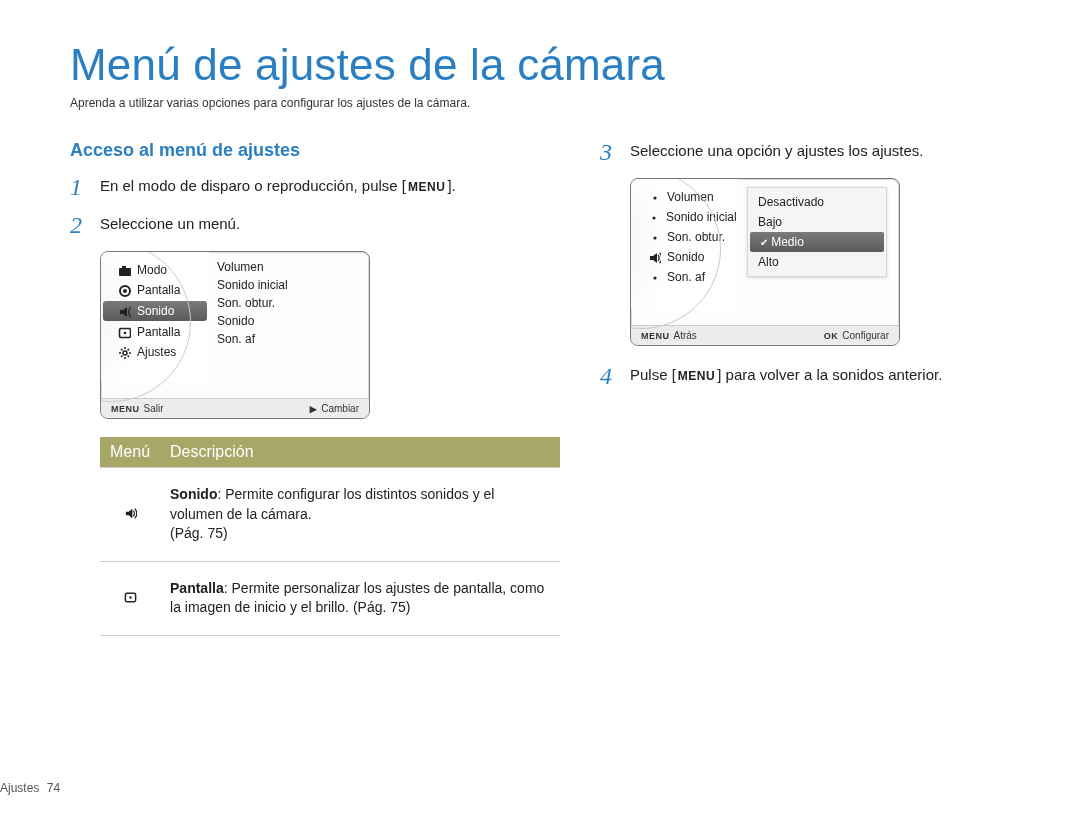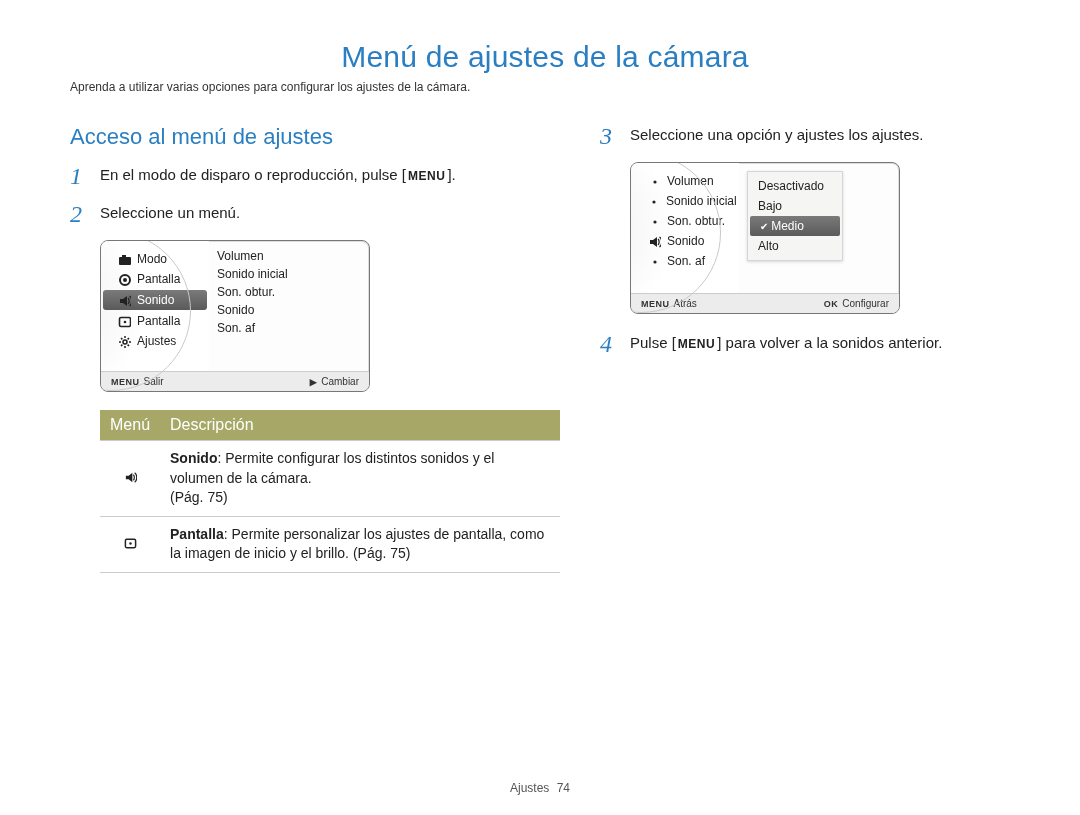--- a/index.html
+++ b/index.html
@@ -23,32 +23,31 @@
   .page{
     width:1080px;
     height:815px;
     padding:40px 60px 0 70px;
     position:relative;
   }
   h1{
     font-family:Arial,Helvetica,sans-serif;
     font-weight:400;
     color:var(--blue);
-    font-size:30px;
+    font-size:44px;
     margin:0 0 6px 0;
     letter-spacing:.2px;
-    text-align:center;
   }
   .subtitle{font-size:12px;color:#333;margin-bottom:30px;}
   .cols{display:flex;gap:40px;}
   .col{flex:1;}
   h2{
-    font-weight:400;
+    font-weight:700;
     color:var(--blue);
-    font-size:22px;
+    font-size:18px;
     margin:0 0 14px 0;
   }
   ol.steps{list-style:none;padding:0;margin:0;}
   ol.steps>li{display:flex;gap:12px;margin-bottom:14px;align-items:flex-start;}
   .num{font-family:Georgia,'Times New Roman',serif;font-style:italic;color:var(--blue);font-size:24px;line-height:1;min-width:18px;}
   .step-body{flex:1;line-height:1.45;}
   .kbd{
     display:inline-block;
     font-family:Arial,Helvetica,sans-serif;
     font-weight:700;
@@ -86,61 +85,62 @@
   .lcd-left-list li.sel{
     color:#fff;background:var(--lcd-highlight);
     border-radius:3px;margin:1px 2px;
     padding-left:14px;
   }
   .lcd-right{
     flex:1;padding:8px 10px 8px 8px;
     display:flex;flex-direction:column;gap:4px;
   }
   .lcd-right-sub{
-    width:96px;
+    width:140px;
     background:#f5f5f4;
     border:1px solid #d6d6d6;
     border-radius:0;
     padding:4px 0;
     box-shadow:0 1px 3px rgba(0,0,0,.15);
   }
   .lcd-right-sub div{padding:3px 10px;}
   .lcd-right-sub div.sel{
     background:var(--lcd-highlight);color:#fff;border-radius:2px;margin:0 2px;
   }
   .lcd-right-sub .chk::before{content:"✔ ";font-size:10px;}
   .lcd-footer{
     display:flex;justify-content:space-between;
     background:var(--lcd-footer);
     border-top:1px solid #ccc;
     font-size:10px;
     padding:4px 10px;
     color:#333;
+    margin-top:16px;
   }
   .lcd-footer span b{font-size:9px;letter-spacing:.5px;margin-right:4px;}
   .ico{display:inline-flex;width:14px;height:14px;align-items:center;justify-content:center;font-size:11px;color:#222;}
   .ico svg{width:13px;height:13px;}
   li.sel .ico svg{fill:#fff;}
   
   table.desc{
     width:460px;border-collapse:collapse;font-size:14px;
     margin-left:30px;
   }
   table.desc th{
     background:var(--olive);color:#fff;font-weight:400;text-align:left;
     padding:6px 10px;font-size:16px;
   }
   table.desc th:first-child{width:58px;text-align:center;}
   table.desc td{
-    border-top:1px solid #ccc;padding:8px 10px;vertical-align:middle;line-height:1.4;
+    border-top:1px solid #ccc;padding:17px 10px;vertical-align:middle;line-height:1.4;
   }
   table.desc td:first-child{text-align:center;font-size:18px;}
   table.desc tr:last-child td{border-bottom:1px solid #ccc;}
   .footer{
-    position:absolute;bottom:20px;left:0;right:0;text-align:center;
+    position:absolute;bottom:20px;left:0;right:0;text-align:left;
     font-size:12px;color:#555;
   }
   .footer span.pn{margin-left:4px;}
 </style>
 </head>
 <body>
 
 <svg width="0" height="0" style="position:absolute">
   <defs>
     <g id="i-camera">

